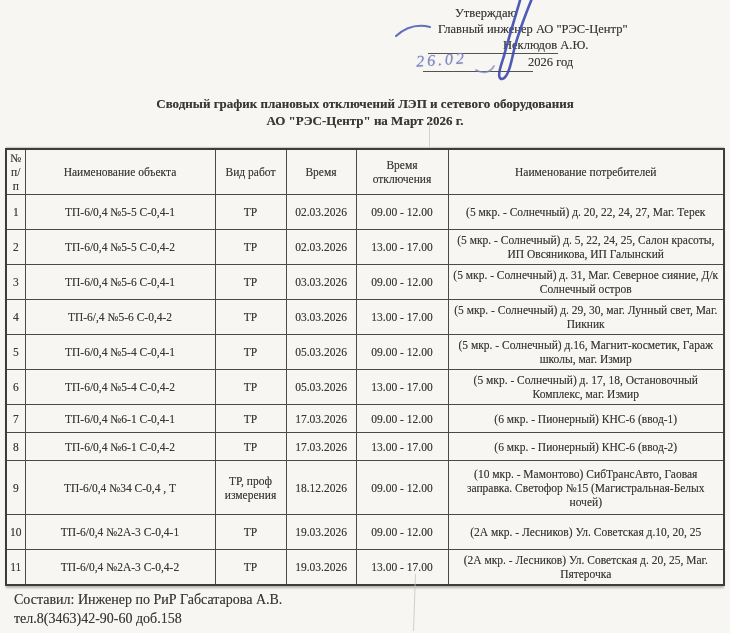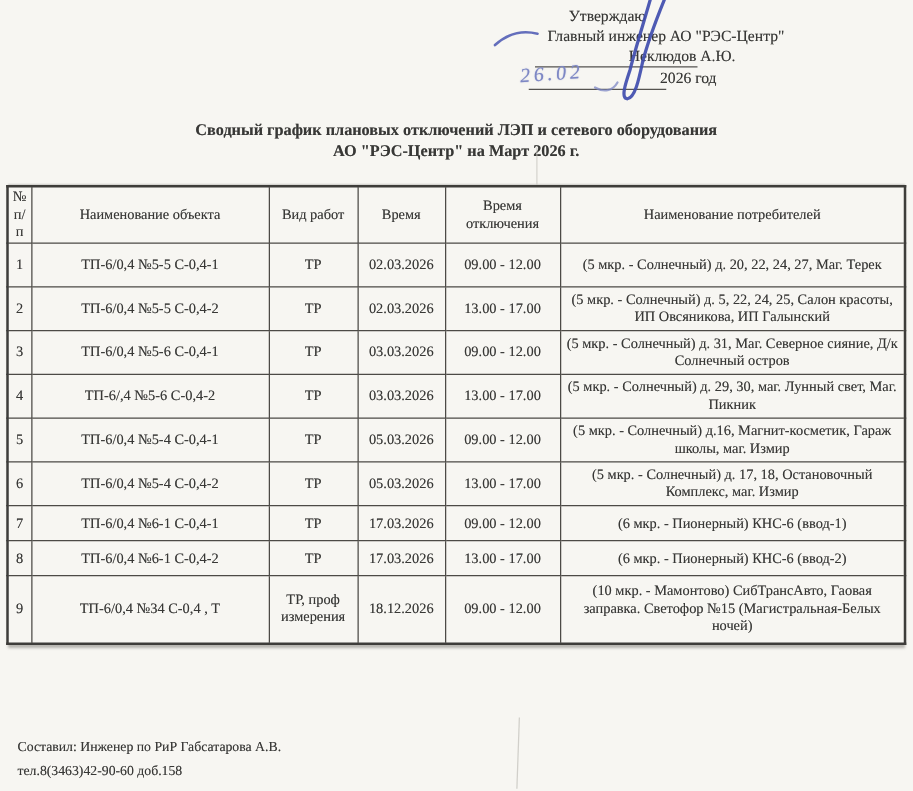--- a/index.html
+++ b/index.html
@@ -44,21 +44,21 @@
     border:1.4px solid #4c4a46;
     text-align:center;vertical-align:middle;
     padding:1px 3px;overflow:hidden;
   }
   .sched{border:2px solid #3e3d3a;}
   .sched th{font-weight:normal;font-size:11.5px;}
   .col-num{font-size:10.5px;}
   tr.h35{height:35px;} tr.h28{height:28px;} tr.h54{height:54px;} tr.hHead{height:35px;}
 
   
-  .footer-ln{position:absolute;left:14px;font-size:11px;white-space:nowrap;}
+  .footer-ln{position:absolute;left:14px;font-size:14px;white-space:nowrap;}
   .f1{top:592px;} .f2{top:611px;}
 
   
   .fold{position:absolute;background:#c7c5bf;width:1.4px;}
   .fold-top{left:429px;top:118px;height:30px;opacity:.7;}
   .fold-bottom{left:414px;top:574px;height:57px;opacity:.8;transform:rotate(2deg);}
 </style>
 </head>
 <body>
 
@@ -165,20 +165,36 @@
     <td>(6 мкр. - Пионерный) КНС-6 (ввод-2)</td>
   </tr>
   <tr class="h54">
     <td>9</td>
     <td>ТП-6/0,4 №34 С-0,4 , Т</td>
     <td>ТР, проф измерения</td>
     <td>18.12.2026</td>
     <td>09.00 - 12.00</td>
     <td>(10 мкр. - Мамонтово) СибТрансАвто, Гаовая заправка. Светофор №15 (Магистральная-Белых ночей)</td>
   </tr>
+  <tr class="h35">
+    <td>10</td>
+    <td>ТП-6/0,4 №2А-3 С-0,4-1</td>
+    <td>ТР</td>
+    <td>19.03.2026</td>
+    <td>09.00 - 12.00</td>
+    <td>(2А мкр. - Лесников) Ул. Советская д.10, 20, 25</td>
+  </tr>
+  <tr class="h35">
+    <td>11</td>
+    <td>ТП-6/0,4 №2А-3 С-0,4-2</td>
+    <td>ТР</td>
+    <td>19.03.2026</td>
+    <td>13.00 - 17.00</td>
+    <td>(2А мкр. - Лесников) Ул. Советская д. 20, 25, Маг. Пятерочка</td>
+  </tr>
 </tbody>
   </table>
 
 <div class="footer-ln f1 scan-text">Составил: Инженер по РиР  Габсатарова А.В.</div>
 <div class="footer-ln f2 scan-text">тел.8(3463)42-90-60 доб.158</div>
 
 <div class="fold fold-top"></div>
 <div class="fold fold-bottom"></div>
 
 </body></html>

